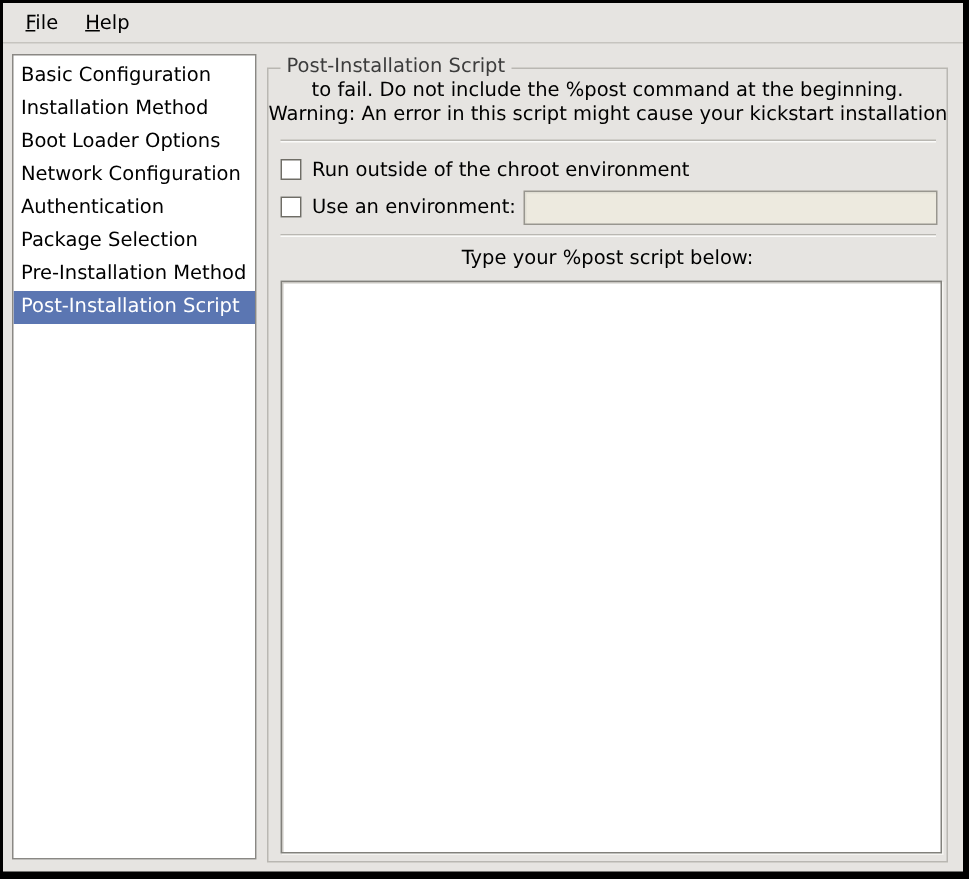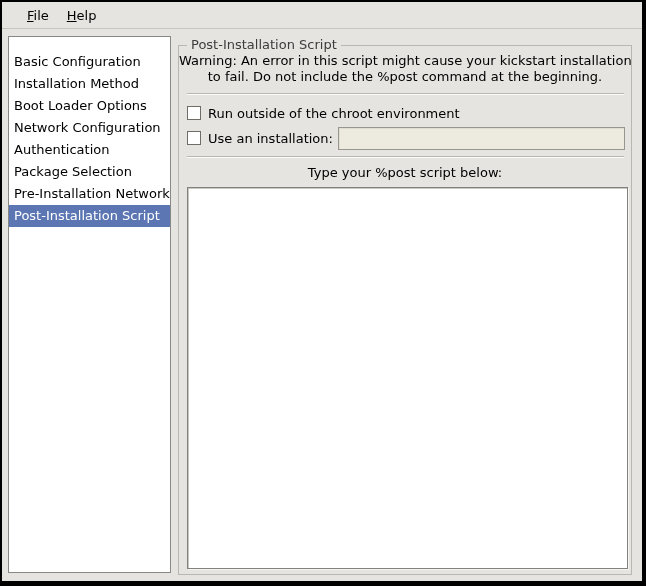--- a/index.html
+++ b/index.html
@@ -17,36 +17,36 @@
   .window-inner {
     position: relative;
     width: 640px; height: 579px;
     background: #E6E4E1;
     overflow: hidden;
   }
   
   .menubar {
     position: absolute; top: 0; left: 0; right: 0; height: 27px;
     display: flex; align-items: center;
-    padding-left: 16px;
+    padding-left: 6px;
     border-bottom: 1px solid #C6C4BF;
     background: #E6E4E1;
   }
   .menu-item {
     padding: 4px 9px;
     cursor: default;
   }
   .menu-item .accel { text-decoration: underline; }
   
   .sidebar-list {
     position: absolute; left: 6px; top: 34px;
     width: 163px; height: 537px;
     background: #fff;
     border: 1px solid #8A8884;
-    padding-top: 14px;
+    padding-top: 3px;
     overflow: hidden;
   }
   .list-item {
     height: 22px; line-height: 22px;
     padding-left: 5px;
     white-space: nowrap;
     cursor: default;
   }
   .list-item.selected {
     background: #5B76B2;
@@ -133,42 +133,42 @@
       <div class="menu-item"><span class="accel">H</span><span>elp</span></div>
     </div>
 
     <div class="sidebar-list">
       <div class="list-item">Basic Configuration</div>
       <div class="list-item">Installation Method</div>
       <div class="list-item">Boot Loader Options</div>
       <div class="list-item">Network Configuration</div>
       <div class="list-item">Authentication</div>
       <div class="list-item">Package Selection</div>
-      <div class="list-item">Pre-Installation Network</div>
+      <div class="list-item">Pre-Installation Method</div>
       <div class="list-item selected">Post-Installation Script</div>
     </div>
 
     <div class="frame">
       <div class="frame-title">Post-Installation Script</div>
 
       <div class="warning">
+        <div>to fail. Do not include the %post command at the beginning.</div>
         <div>Warning: An error in this script might cause your kickstart installation</div>
-        <div>to fail. Do not include the %post command at the beginning.</div>
       </div>
 
       <div class="hsep sep1"></div>
 
       <div class="check-row row-chroot">
         <span class="checkbox-indicator"></span>
         <span class="check-label">Run outside of the chroot environment</span>
       </div>
 
       <div class="check-row row-interpreter">
         <span class="checkbox-indicator"></span>
-        <span class="check-label">Use an installation:</span>
+        <span class="check-label">Use an environment:</span>
         <input class="entry" type="text" value="" style="">
       </div>
 
       <div class="hsep sep2"></div>
 
       <div class="script-label">Type your %post script below:</div>
 
       <textarea class="script-area" spellcheck="false" style=""></textarea>
     </div>
 

